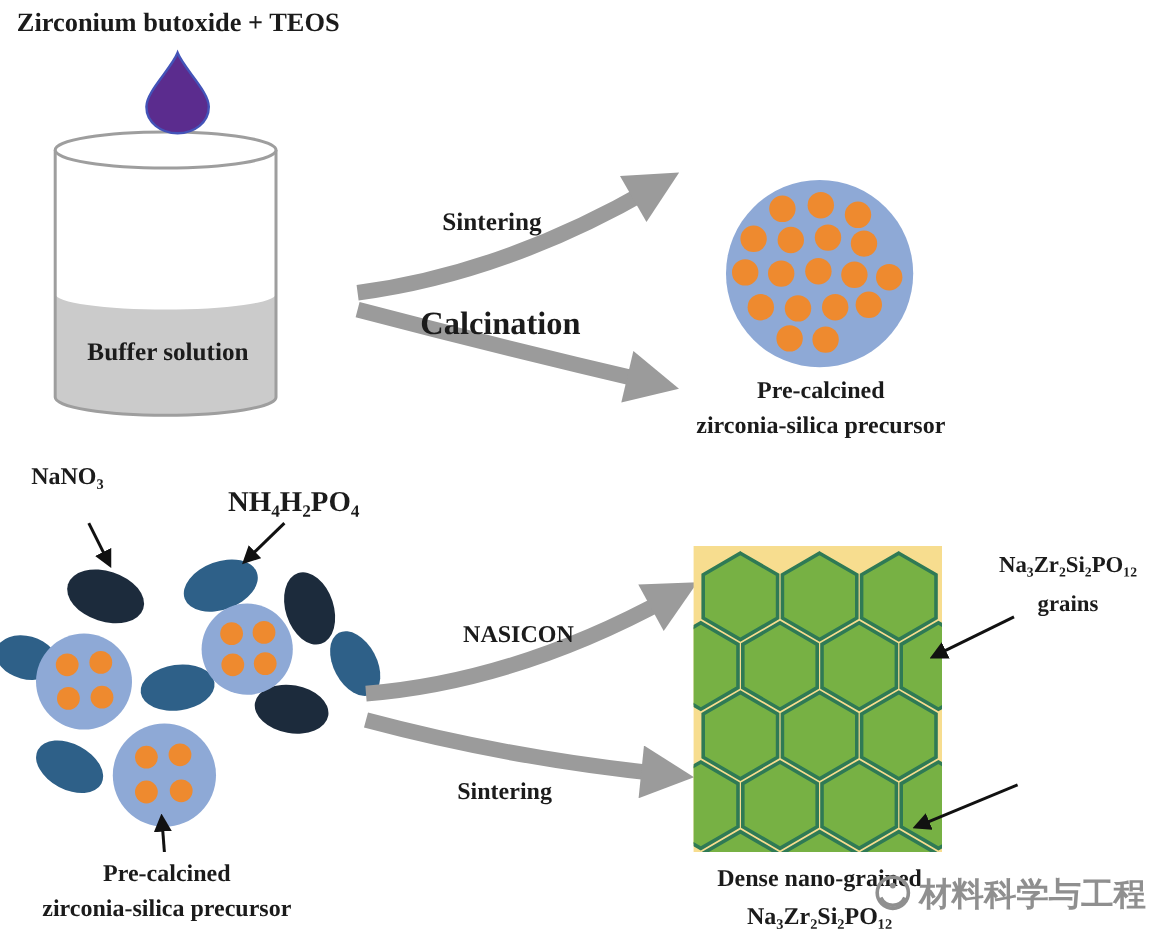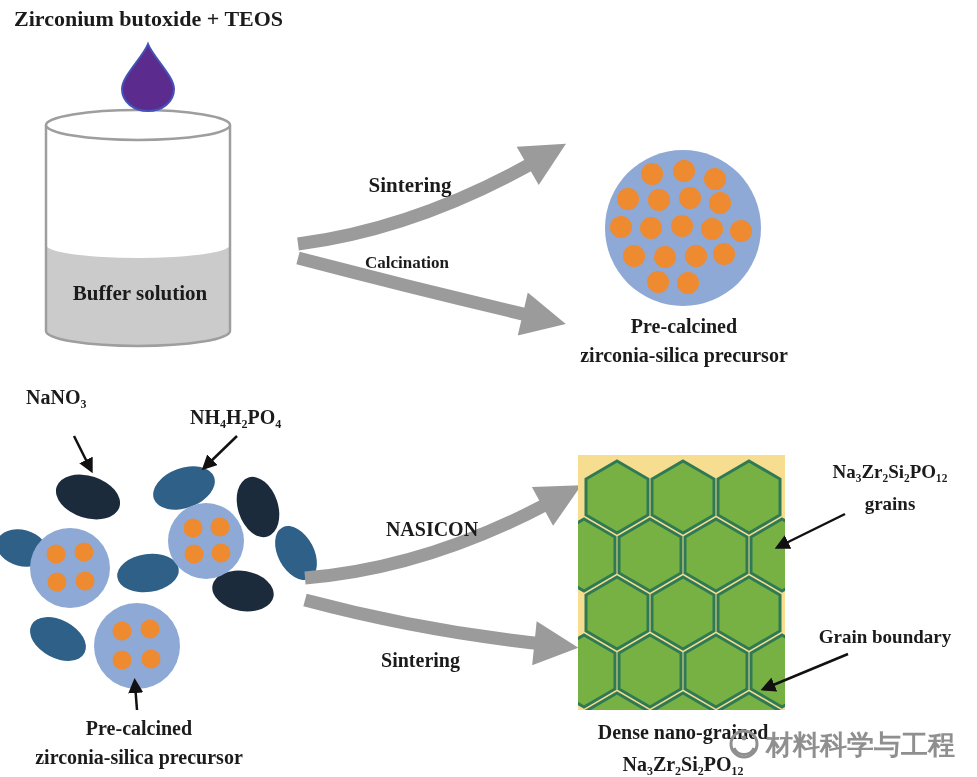--- a/index.html
+++ b/index.html
@@ -154,50 +154,49 @@
       <path class="barrow" marker-end="url(#ah-black)" d="M137,710 L135,684"></path>
       <path class="barrow" marker-end="url(#ah-black)" d="M845,514 L780,546"></path>
       <path class="barrow" marker-end="url(#ah-black)" d="M848,654 L766,688"></path>
     </g>
   </svg>
 
   <div class="lbl" style="left:14px;top:5px;font-size:22px;">Zirconium butoxide + TEOS</div>
 
   <div class="lbl center" style="left:330px;top:172px;width:160px;font-size:21px;">Sintering</div>
 
-  <div class="lbl center" style="left:322px;top:252px;width:170px;font-size:17px;">Calcination</div>
+  <div class="lbl center" style="left:332px;top:252px;width:170px;font-size:27px;">Calcination</div>
 
   <div class="lbl center" style="left:46px;top:280px;width:188px;font-size:21px;">Buffer solution</div>
 
   <div class="lbl center" style="left:528px;top:312px;width:312px;font-size:20px;line-height:29px;">
     <div>Pre-calcined</div>
     <div>zirconia-silica precursor</div>
   </div>
 
   <div class="lbl" style="left:26px;top:384px;font-size:20px;">NaNO₃</div>
 
-  <div class="lbl" style="left:190px;top:404px;font-size:20px;">NH₄H₂PO₄</div>
+  <div class="lbl" style="left:190px;top:404px;font-size:24px;">NH₄H₂PO₄</div>
 
   <div class="lbl center" style="left:352px;top:486px;width:160px;font-size:20px;line-height:32px;margin-top:27px;">
     <div>NASICON</div>
   </div>
 
   <div class="lbl center" style="left:348px;top:635px;width:145px;font-size:20px;margin-top:12px;">Sintering</div>
 
   <div class="lbl center" style="left:0px;top:714px;width:278px;font-size:20px;line-height:29px;">
     <div>Pre-calcined</div>
     <div>zirconia-silica precursor</div>
   </div>
 
   <div class="lbl center" style="left:805px;top:456px;width:170px;font-size:19px;line-height:32px;">
     <div>Na₃Zr₂Si₂PO₁₂</div>
     <div>grains</div>
   </div>
 
-  <div class="lbl center" style="left:793px;top:625px;width:184px;font-size:19px;">Grain boundary</div>
 
   <div class="lbl center" style="left:528px;top:716px;width:310px;font-size:20px;line-height:32px;">
     <div>Dense nano-grained</div>
     <div>Na₃Zr₂Si₂PO₁₂</div>
   </div>
 
   <div class="watermark">
     <svg width="34" height="34" viewBox="0 0 34 34">
       <circle cx="17" cy="17" r="13" fill="none" stroke="#8f8f8f" stroke-width="3"></circle>
       <path d="M7,21 A11 11 0 0 0 27,21" fill="none" stroke="#8f8f8f" stroke-width="3"></path>

